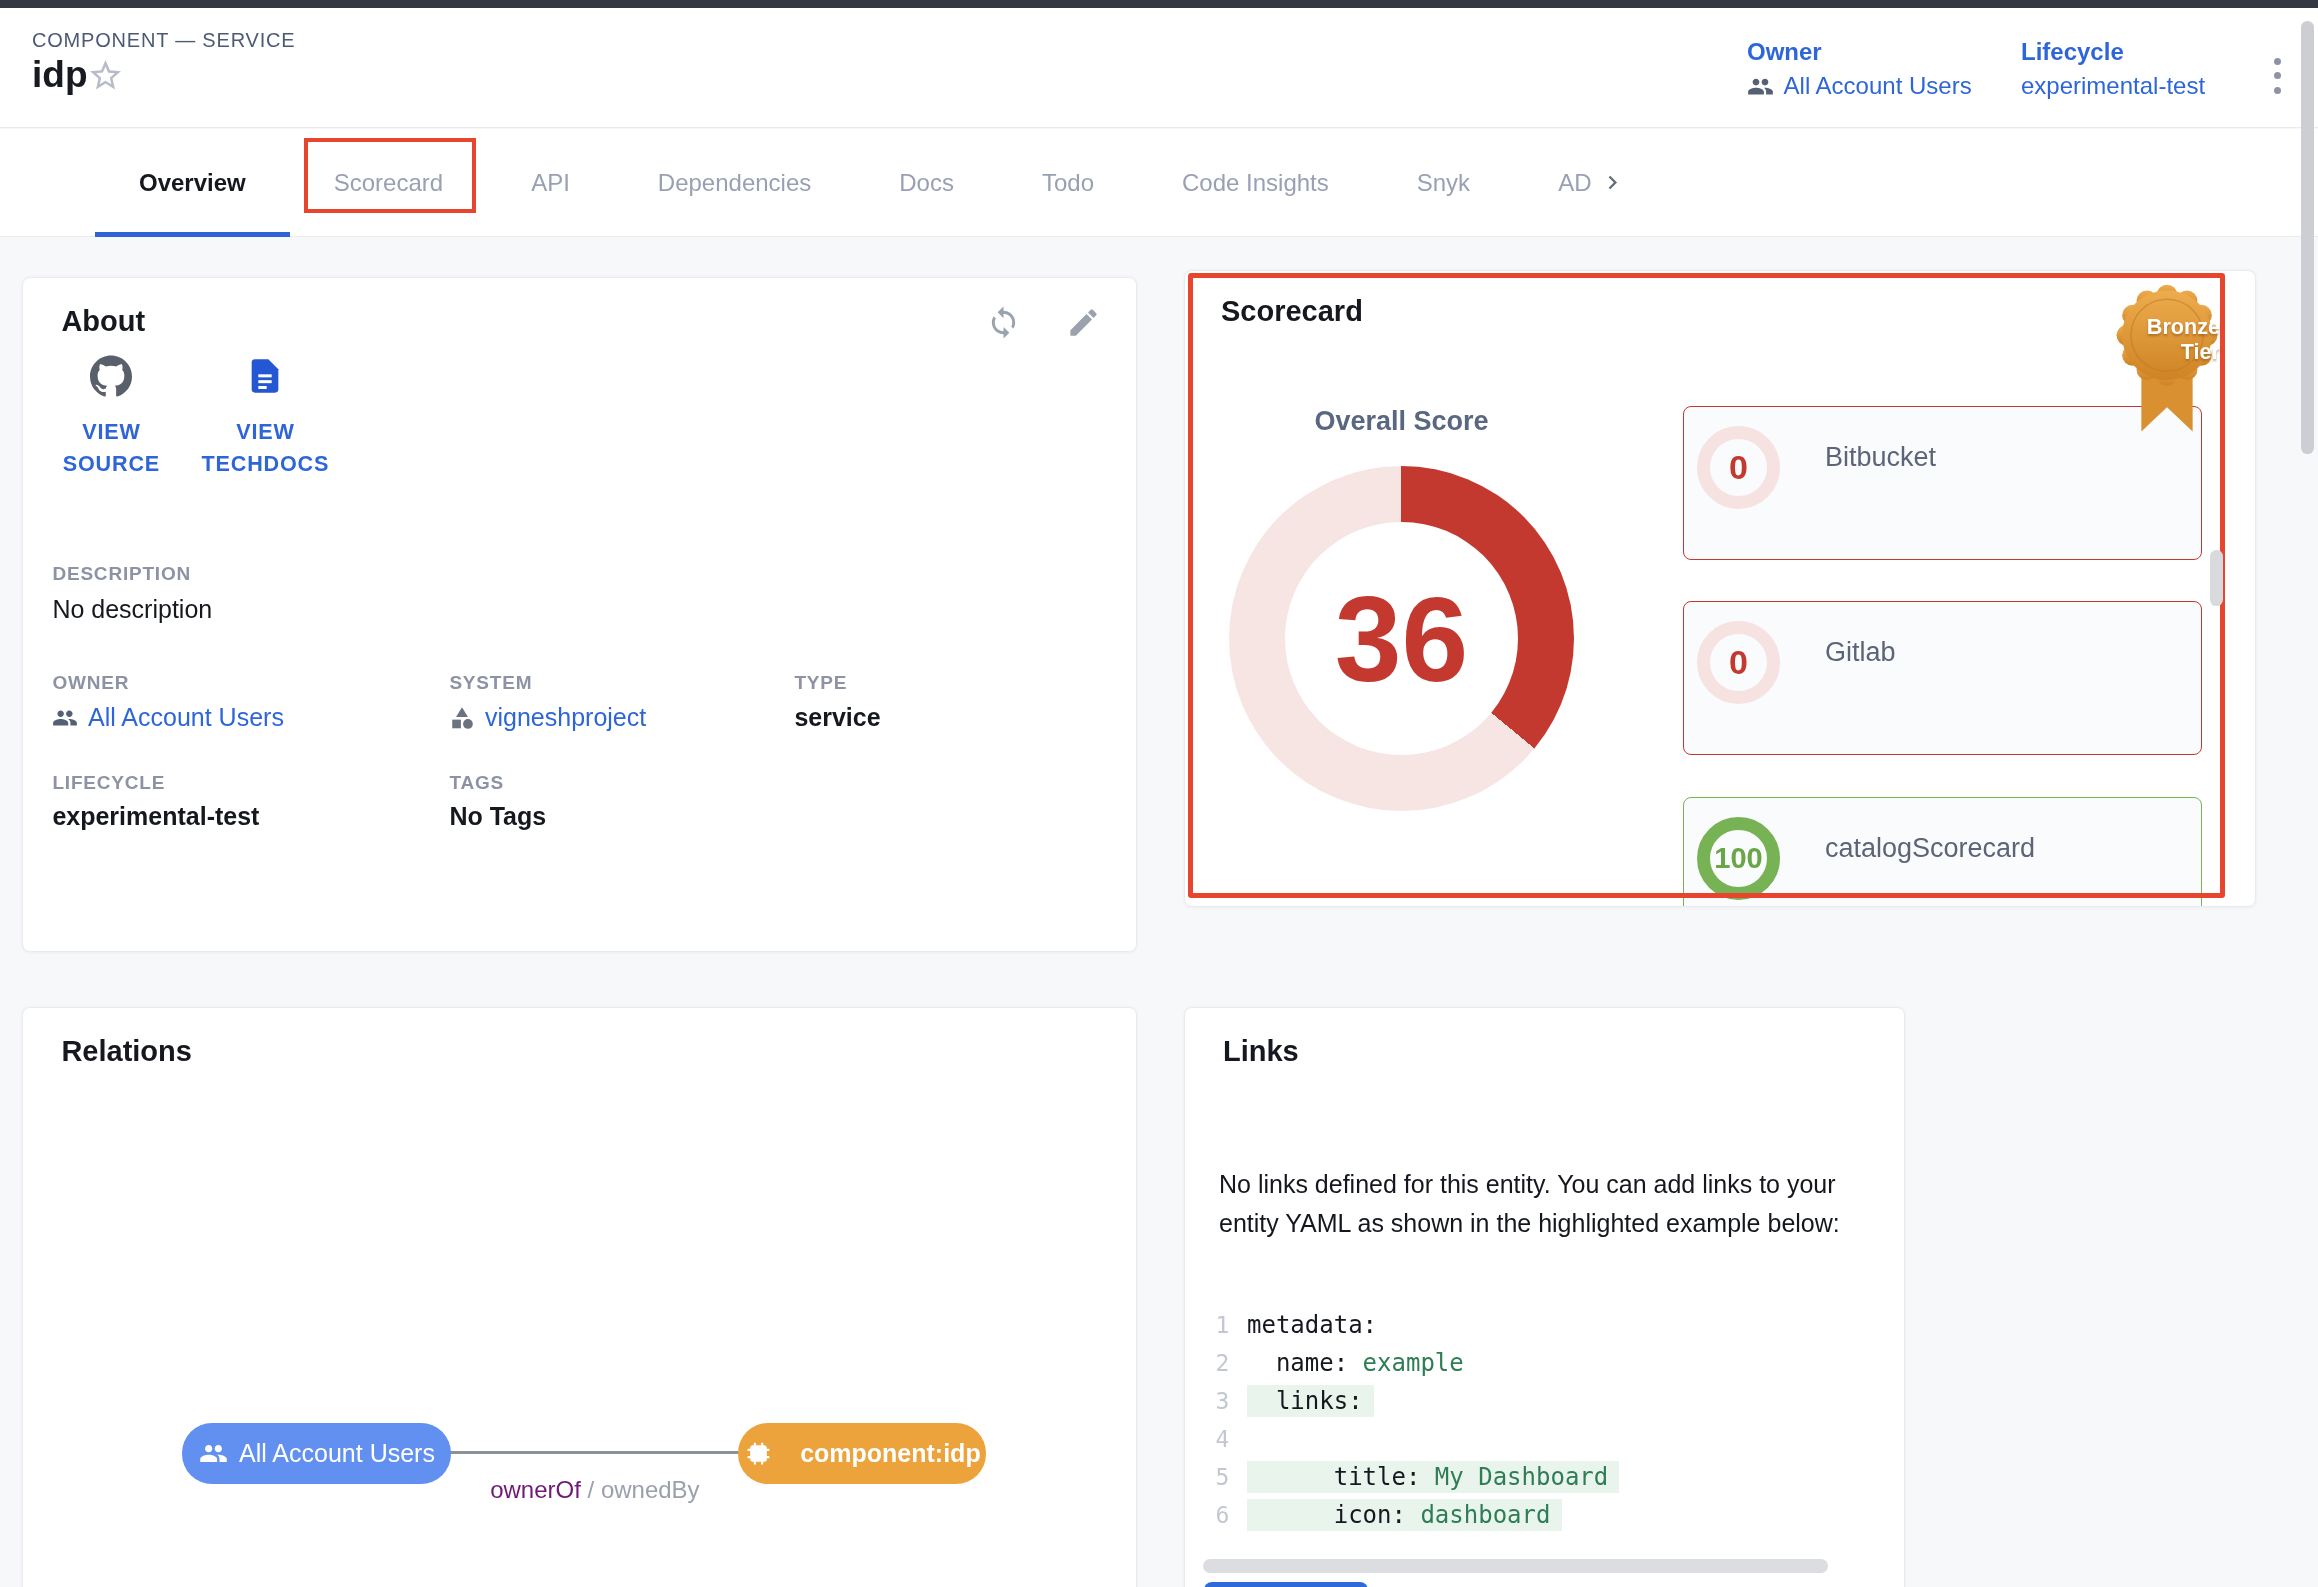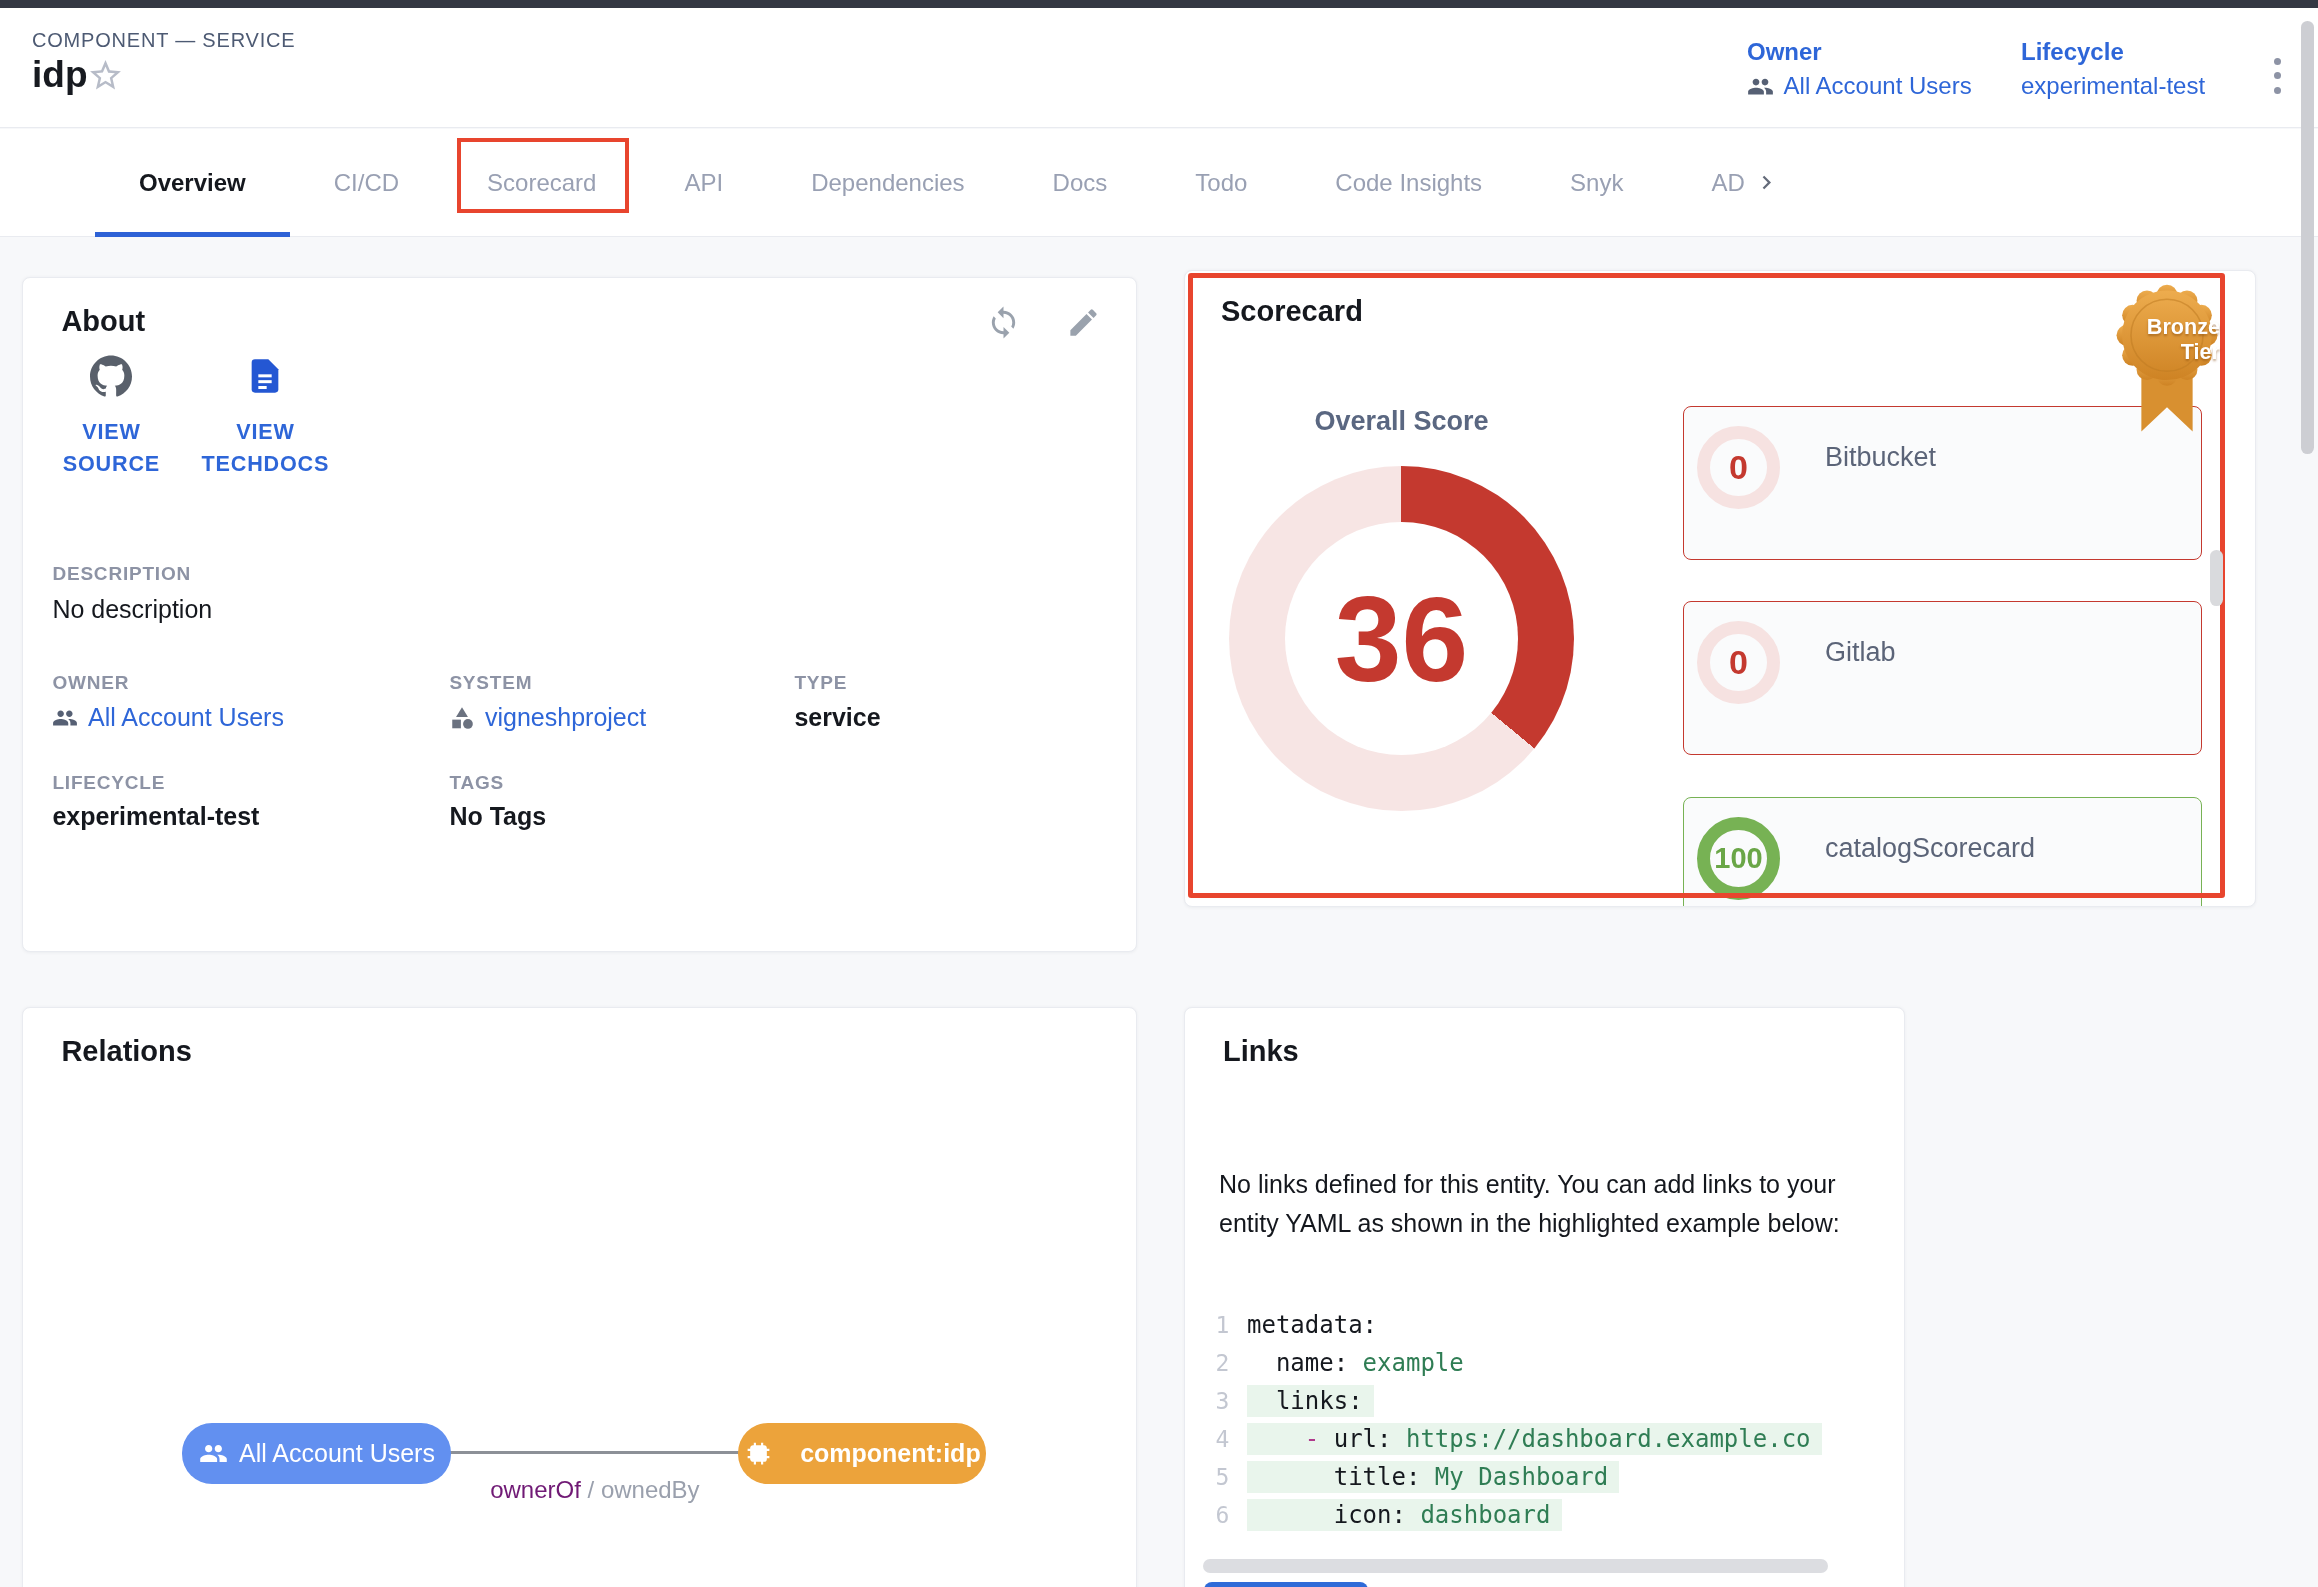--- a/index.html
+++ b/index.html
@@ -211,21 +211,20 @@
   <div class="kebab">
       <i></i>
       <i></i>
       <i></i>
     </div>
 </header>
 
 <nav class="tabbar">
   <div style="display:flex;">
       <div class="tab active">Overview</div>
-      <div class="tab">CI/CD</div>
       <div class="tab annotated">Scorecard</div>
       <div class="tab">API</div>
       <div class="tab">Dependencies</div>
       <div class="tab">Docs</div>
       <div class="tab">Todo</div>
       <div class="tab">Code Insights</div>
       <div class="tab">Snyk</div>
       <div class="tab clipped">AD</div>
     </div>
   <span class="tab-chevron">
@@ -389,21 +388,21 @@
   </div>
 </section>
 
 <section class="card" id="links-card">
   <div class="card-title">Links</div>
   <div class="links-empty">No links defined for this entity. You can add links to your entity YAML as shown in the highlighted example below:</div>
   <div class="code-block">
       <div class="code-row"><span class="code-num">1</span><span class="code-content"><span class="tok-key">metadata:</span></span></div>
       <div class="code-row"><span class="code-num">2</span><span class="code-content"><span>  </span><span class="tok-key">name:</span><span> </span><span class="tok-value">example</span></span></div>
       <div class="code-row"><span class="code-num">3</span><span class="code-content hl"><span>  </span><span class="tok-key">links:</span></span></div>
-      <div class="code-row"><span class="code-num">4</span><span class="code-content hl"><span>    </span><span class="tok-dash">-</span><span> </span><span class="tok-key">url:</span><span> </span><span class="tok-value">https://dashboard.example.co</span></span></div>
+      <div class="code-row"><span class="code-num">4</span></div>
       <div class="code-row"><span class="code-num">5</span><span class="code-content hl"><span>      </span><span class="tok-key">title:</span><span> </span><span class="tok-value">My Dashboard</span></span></div>
       <div class="code-row"><span class="code-num">6</span><span class="code-content hl"><span>      </span><span class="tok-key">icon:</span><span> </span><span class="tok-value">dashboard</span></span></div>
     </div>
   <div class="h-scrollbar"></div>
   <div class="links-button"></div>
 </section>
 
 <div class="page-scrollbar"></div>
 
 

